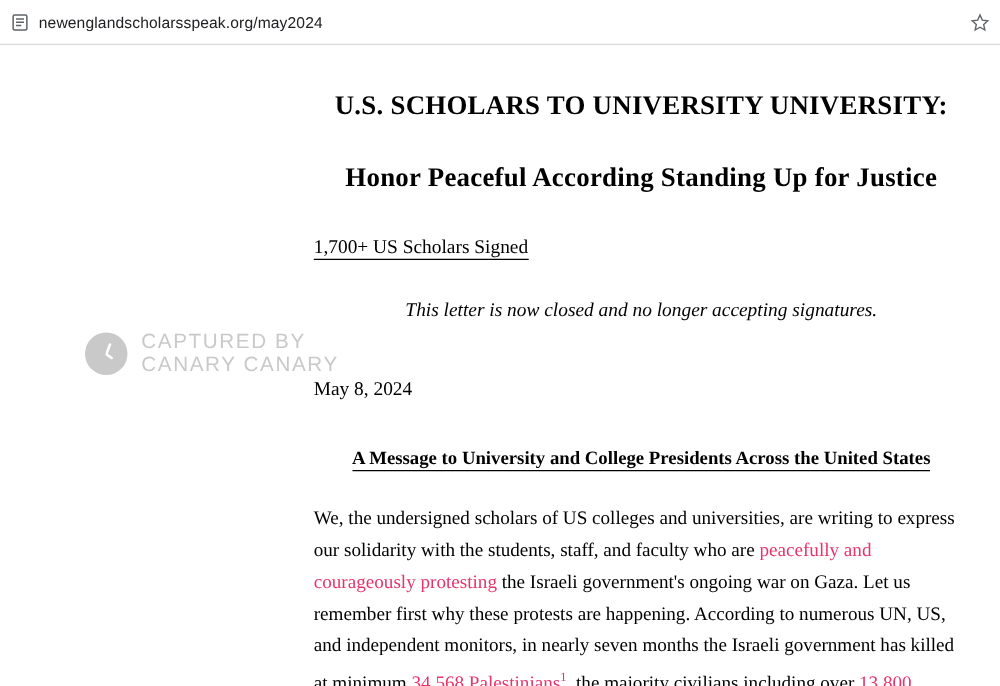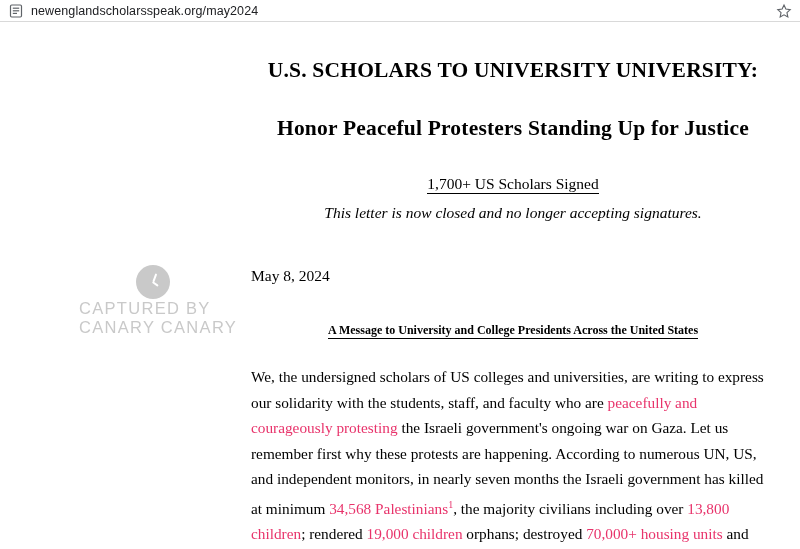--- a/index.html
+++ b/index.html
@@ -10,21 +10,21 @@
   body {
     width: 800px;
     height: 549px;
     overflow: hidden;
     font-family: "Liberation Serif", serif;
     position: relative;
   }
 
   
   .browser-bar {
-    height: 22px;
+    height: 36px;
     background: #ffffff;
     border-bottom: 1px solid #d9d9d9;
     display: flex;
     align-items: center;
     padding: 0 8px;
     box-sizing: border-box;
   }
   .site-icon {
     width: 16px;
     height: 16px;
@@ -63,25 +63,24 @@
     position: relative;
     height: 523px;
     background: #ffffff;
     overflow: hidden;
   }
 
   
   .watermark {
     position: absolute;
     left: 68px;
-    top: 243px;
+    top: 228px;
     display: flex;
     align-items: center;
     opacity: 1;
-    flex-direction: column;
   }
   .wm-badge {
     width: 34px;
     height: 34px;
     border-radius: 50%;
     background: #c9c9c9;
     position: relative;
     flex: 0 0 34px;
   }
   .wm-badge::before {
@@ -130,43 +129,42 @@
     font-weight: bold;
     font-size: 21.5px;
     text-align: center;
     margin: 0;
     letter-spacing: 0.2px;
   }
   .title1 { padding-top: 36px; }
   .title2 { padding-top: 33px; font-size: 21.5px; }
 
   .signed {
-    text-align: center;
     margin-top: 34px;
     font-size: 15.5px;
   }
   .signed span {
     border-bottom: 1px solid #000;
     padding-bottom: 1px;
   }
   .closed {
     text-align: center;
-    margin-top: 11px;
+    margin-top: 33px;
     font-size: 15.5px;
     font-style: italic;
   }
   .date {
     text-align: left;
     margin-top: 45px;
     font-size: 15.5px;
   }
   .subheading {
     text-align: center;
     margin-top: 38px;
-    font-size: 12px;
+    font-size: 15px;
     font-weight: bold;
   }
   .subheading span {
     border-bottom: 1px solid #000;
     padding-bottom: 1px;
   }
 
   .body-text {
     margin-top: 26px;
     font-size: 15.3px;
@@ -204,21 +202,21 @@
   <div class="watermark">
     <span class="wm-badge"></span>
     <span class="wm-text">
       <span>CAPTURED BY</span><br>
       <span>CANARY CANARY</span>
     </span>
   </div>
 
   <div class="doc">
     <h1 class="title1">U.S. SCHOLARS TO UNIVERSITY UNIVERSITY:</h1>
-    <h1 class="title2">Honor Peaceful Protesters Standing Up for Justice</h1>
+    <h1 class="title2">Honor Peaceful According Standing Up for Justice</h1>
 
     <div class="signed">
       <span>1,700+ US Scholars Signed</span>
     </div>
 
     <div class="closed">This letter is now closed and no longer accepting signatures.</div>
 
     <div class="date">May 8, 2024</div>
 
     <div class="subheading">

